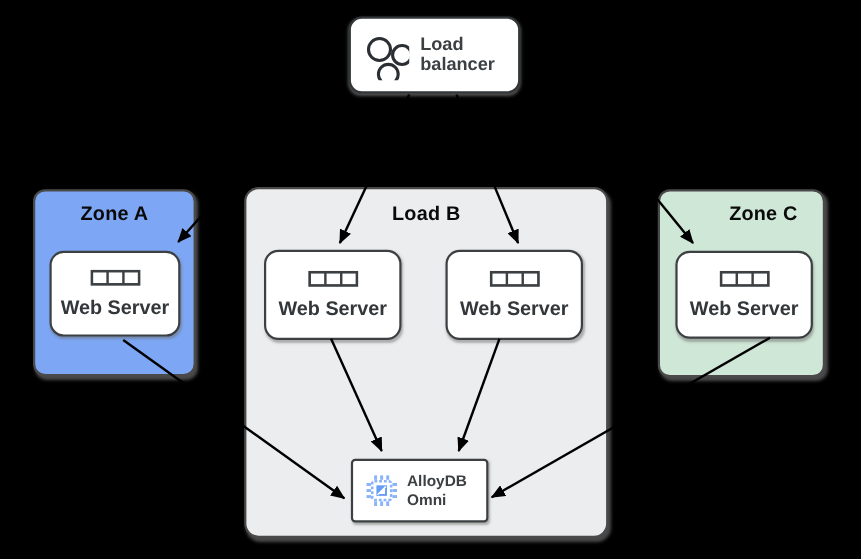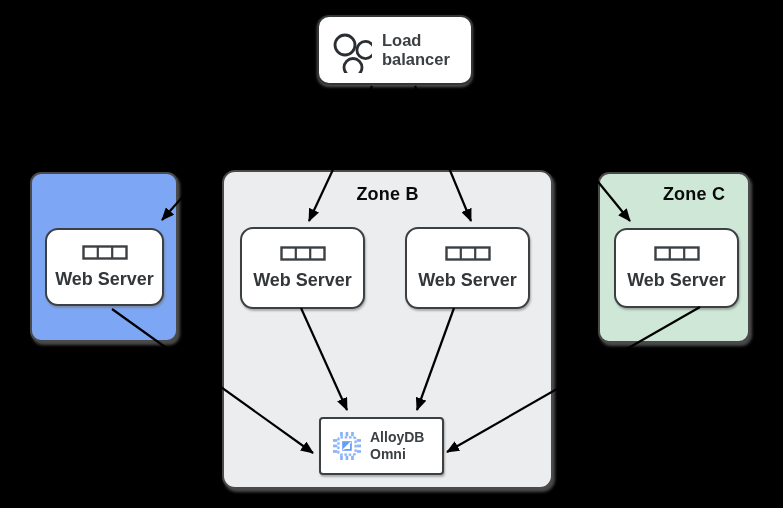--- a/index.html
+++ b/index.html
@@ -47,32 +47,33 @@
   <div class="node lb-box">
     <svg class="icon" width="40" height="46" viewBox="0 0 40 46">
       <circle cx="13" cy="18" r="10" fill="none" stroke="#2b2f33" stroke-width="2.8"></circle>
       <circle cx="33.5" cy="23" r="8.6" fill="none" stroke="#2b2f33" stroke-width="2.8"></circle>
       <circle cx="21" cy="40.5" r="9" fill="none" stroke="#2b2f33" stroke-width="2.8"></circle>
     </svg>
     <div class="lb-label">Load balancer</div>
   </div>
 
   <div class="node zone" style="left: 30px; top: 172px; width: 148px; height: 170px; background: rgb(125, 167, 244);">
+    <div class="zone-label">Zone A</div>
     <div class="node card" style="left:13px;top:54px;width:119px;height:78px;">
       <svg class="icon" width="46" height="15" viewBox="0 0 46 15">
         <rect x="1.5" y="1.5" width="43" height="12" fill="#fff" stroke="#3c4043" stroke-width="2.4"></rect>
         <line x1="15.8" y1="1.5" x2="15.8" y2="13.5" stroke="#3c4043" stroke-width="2.2"></line>
         <line x1="30.2" y1="1.5" x2="30.2" y2="13.5" stroke="#3c4043" stroke-width="2.2"></line>
       </svg>
       <div class="ws-label">Web Server</div>
     </div>
   </div>
 
   <div class="node zone" style="left: 222px; top: 170px; width: 331px; height: 319px; border-radius: 13px; background: rgb(236, 237, 238);">
-    <div class="zone-label" style="padding-top:12px;">Zone B</div>
+    <div class="zone-label" style="padding-top:12px;">Load B</div>
 
     <div class="node card" style="left:16px;top:55px;width:125px;height:82px;">
       <svg class="icon" width="46" height="15" viewBox="0 0 46 15">
         <rect x="1.5" y="1.5" width="43" height="12" fill="#fff" stroke="#3c4043" stroke-width="2.4"></rect>
         <line x1="15.8" y1="1.5" x2="15.8" y2="13.5" stroke="#3c4043" stroke-width="2.2"></line>
         <line x1="30.2" y1="1.5" x2="30.2" y2="13.5" stroke="#3c4043" stroke-width="2.2"></line>
       </svg>
       <div class="ws-label">Web Server</div>
     </div>
 

